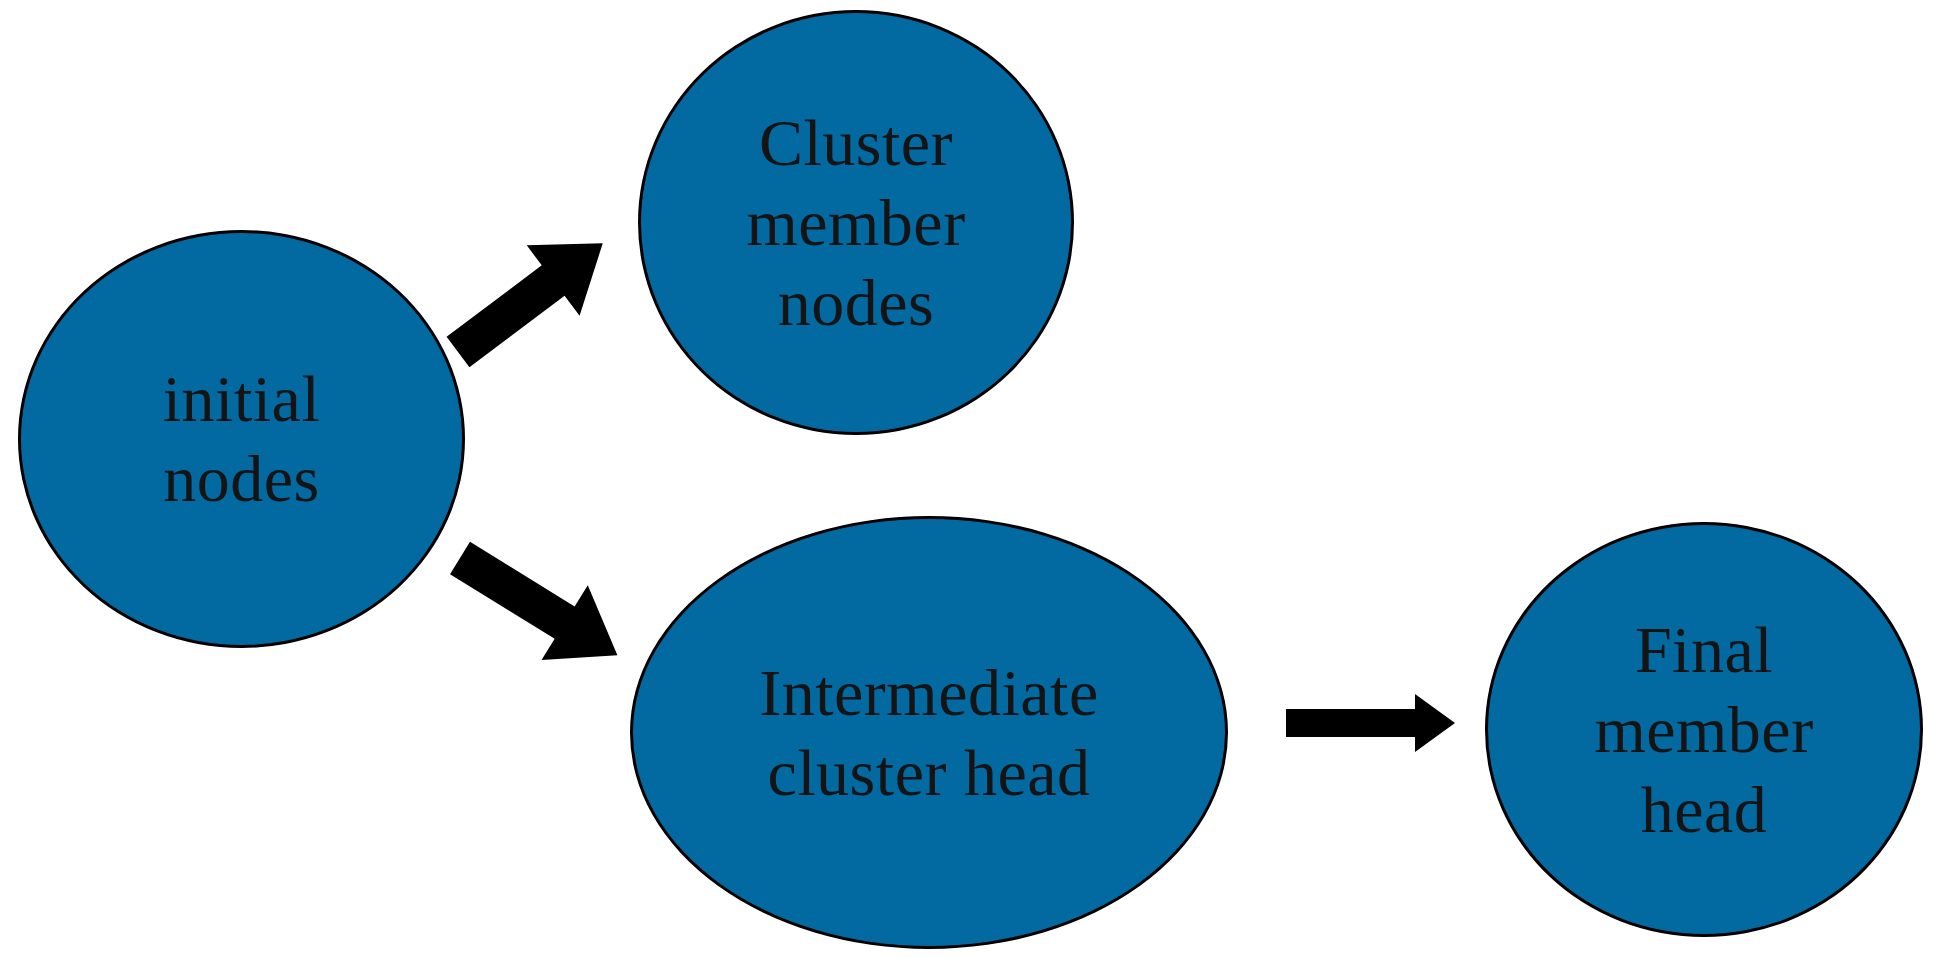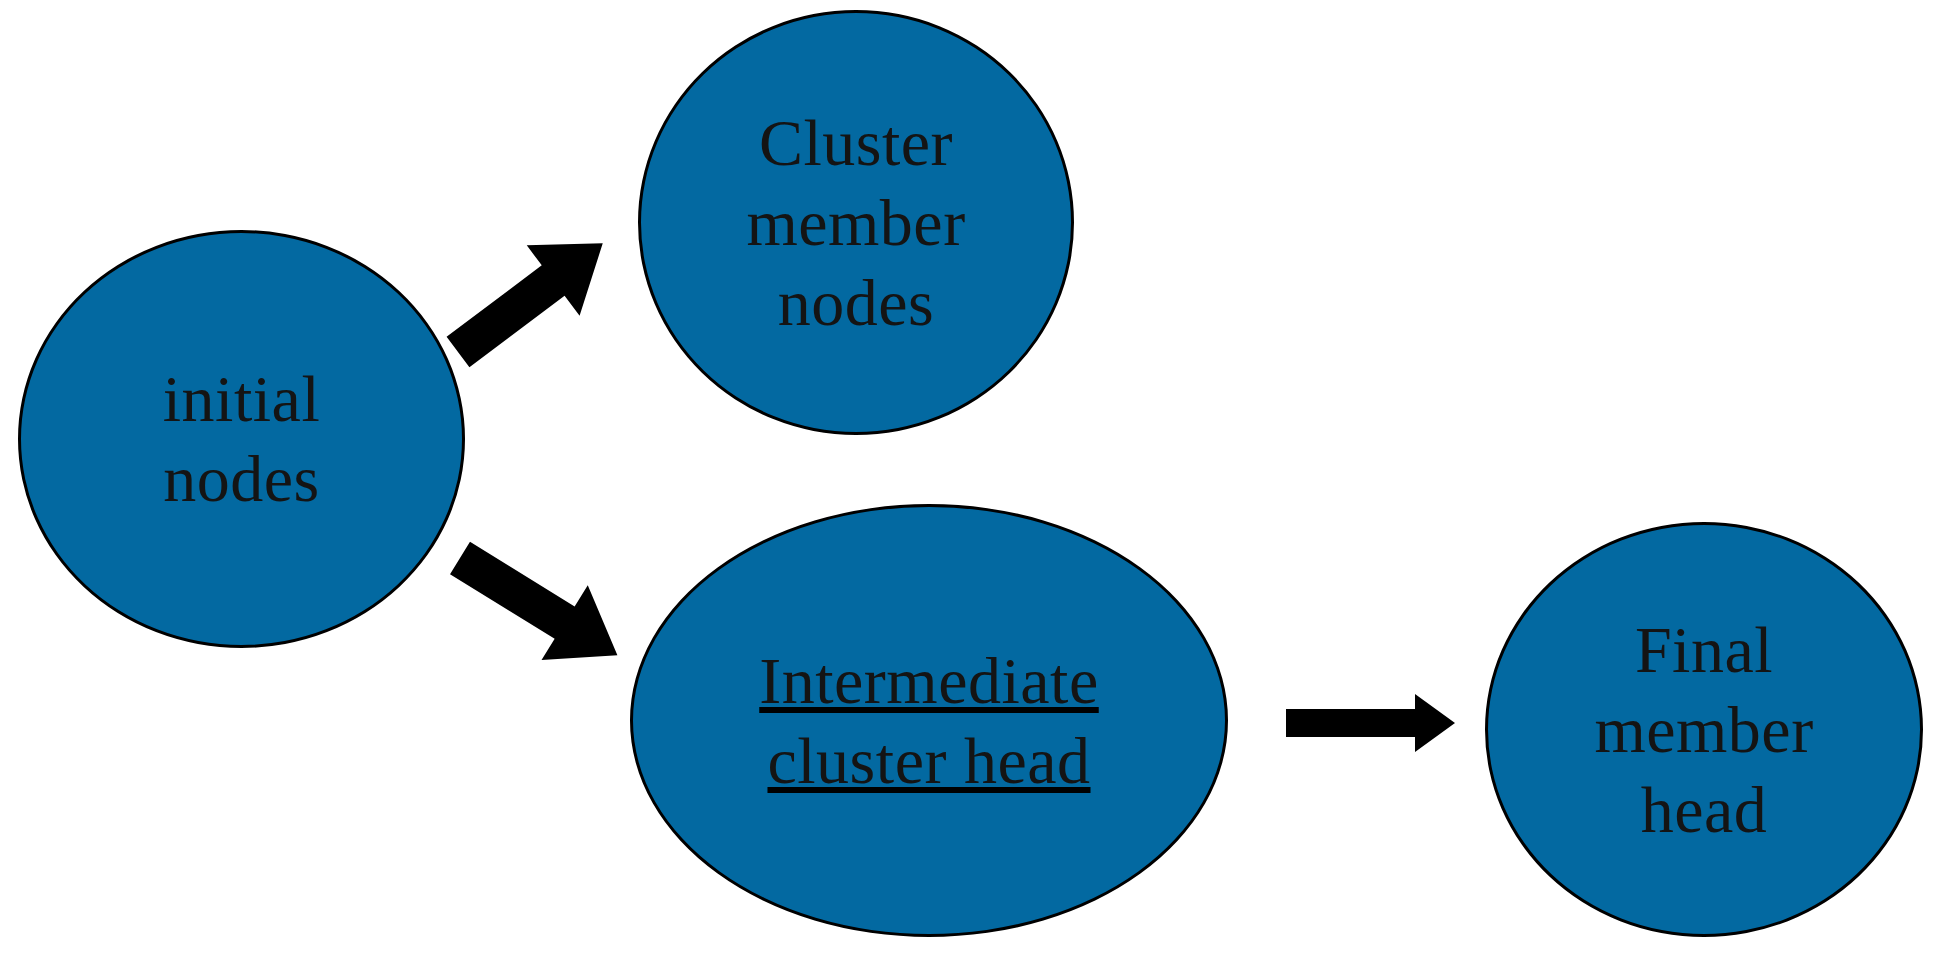--- a/index.html
+++ b/index.html
@@ -29,21 +29,21 @@
     font-size: 66px;
     line-height: 80px;
     color: #141414;
     text-align: center;
     white-space: pre-line;
     letter-spacing: 0.5px;
   }
   
   #node-initial        { left: 18px;   top: 230px; width: 447px; height: 418px; }
   #node-cluster-member { left: 638px;  top: 10px;  width: 436px; height: 425px; }
-  #node-intermediate   { left: 630px;  top: 504px; width: 598px; height: 433px; text-decoration: underline; }
+  #node-intermediate   { left: 630px;  top: 516px; width: 598px; height: 433px; }
   #node-final          { left: 1485px; top: 522px; width: 438px; height: 415px; }
 
   .arrow-layer {
     position: absolute;
     left: 0;
     top: 0;
     width: 1947px;
     height: 964px;
     pointer-events: none;
   }

